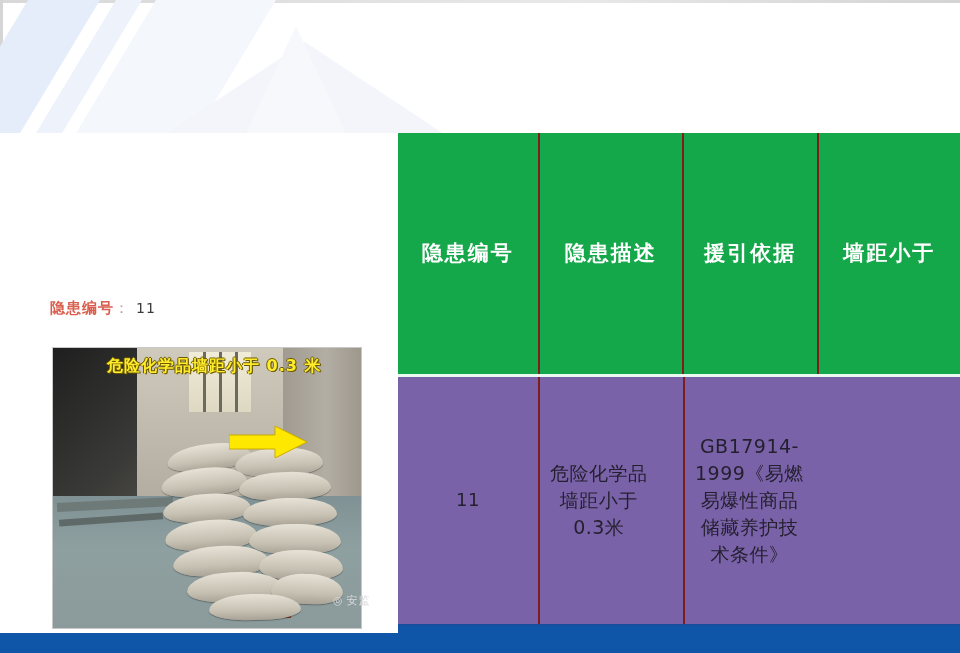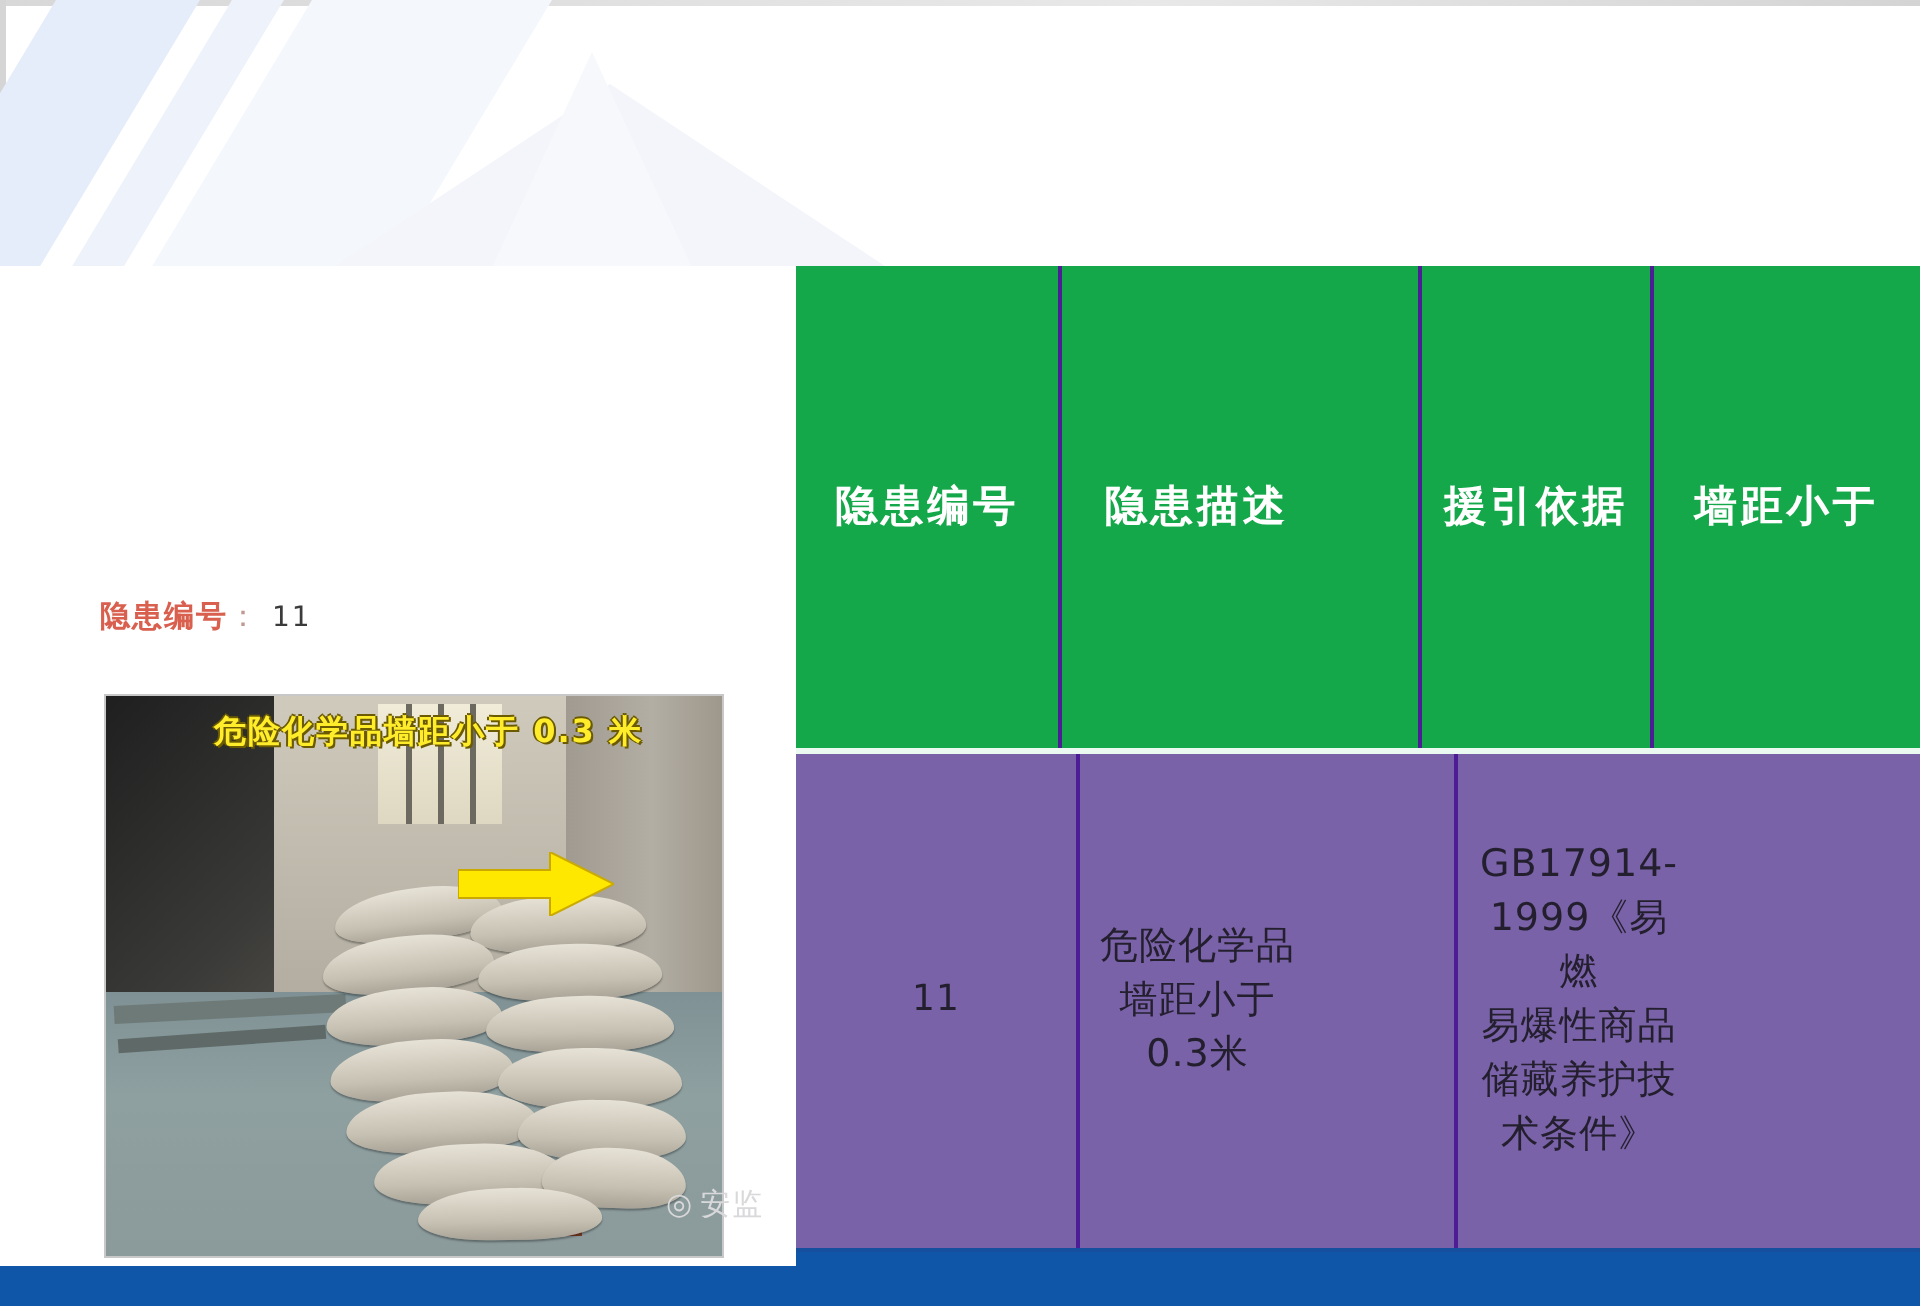--- a/index.html
+++ b/index.html
@@ -162,21 +162,21 @@
   }
   .photo-arrow {
     position: absolute;
     left: 176px; top: 78px;
     width: 78px; height: 32px;
   }
 
   .watermark {
     position: absolute;
     left: 333px; top: 593px;
-    font-size: 15px;
+    font-size: 11px;
     color: #d9d9db;
     letter-spacing: 1px;
     white-space: nowrap;
     text-align: right;
   }
   .watermark .wm-icon { margin-right: 3px; }
 
   
   .table {
     position: absolute;
@@ -205,23 +205,23 @@
     color: #231f2e;
     font-size: 19px;
     line-height: 1.42;
     letter-spacing: .5px;
     padding: 0 10px;
     text-align: center;
   }
   .t-row.body .t-cell.num { justify-content: center; font-size: 18px; }
   .t-cell.c1 { width: 140px; }
   .t-cell.c2 { width: 145px; }
-  .t-cell.c3 { width: 123px; margin-left: 44px; }
+  .t-cell.c3 { width: 135px; }
   .t-cell.c4 { width: 144px; }
-  .t-cell + .t-cell { border-left: 2px solid #4c1d95; }
+  .t-cell + .t-cell { border-left: 2px solid #7f1d1d; }
   .t-row.head + .t-row.body { border-top: 3px solid #eafaf0; }
   .t-cell .txt { display: block; white-space: pre-line; }
 
   
   .blue-bar {
     position: absolute;
     left: 0; top: 633px;
     width: 960px; height: 20px;
     background: #0F55A8;
   }

